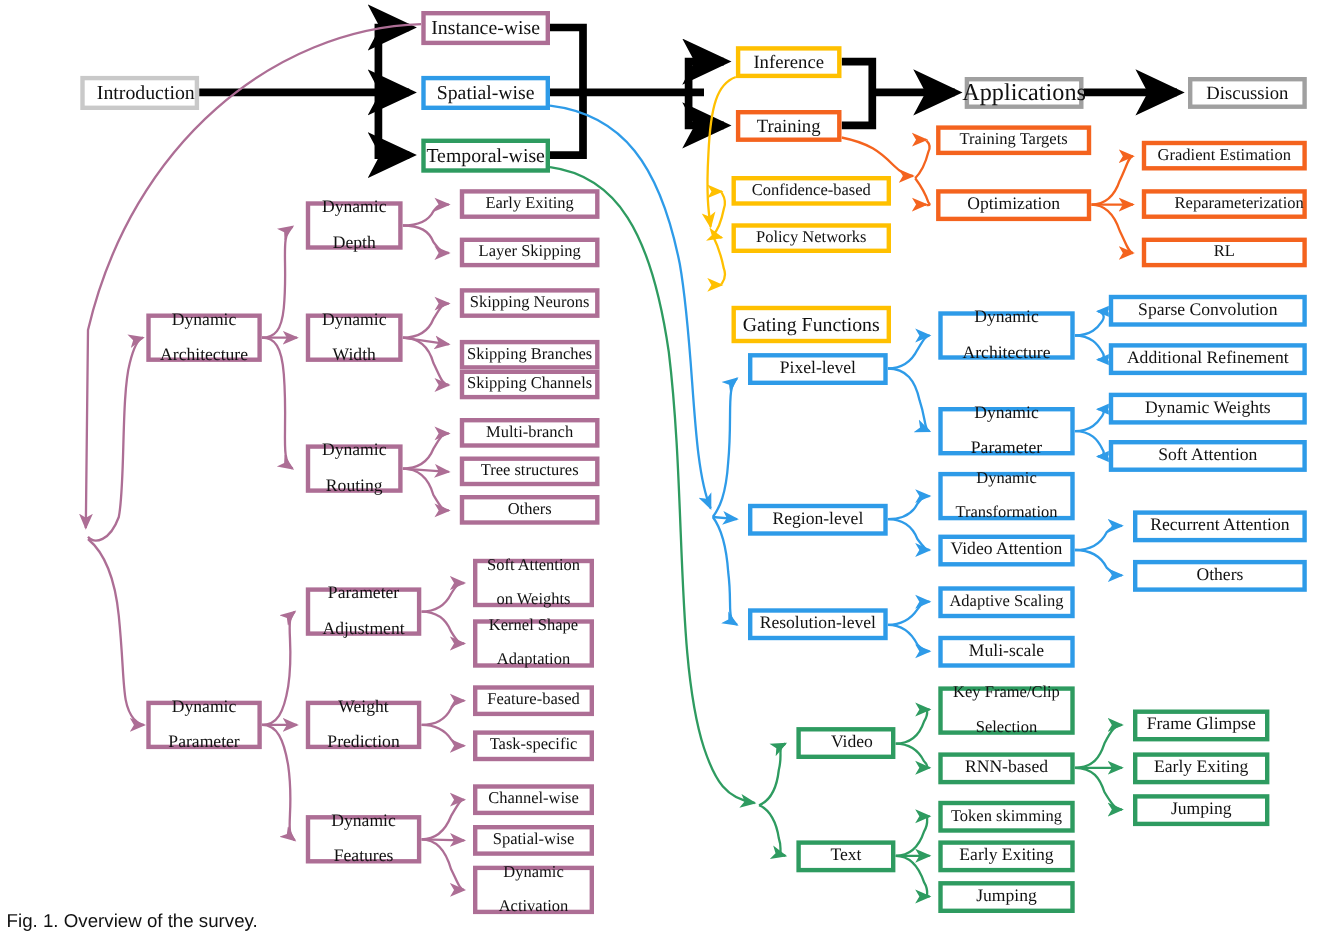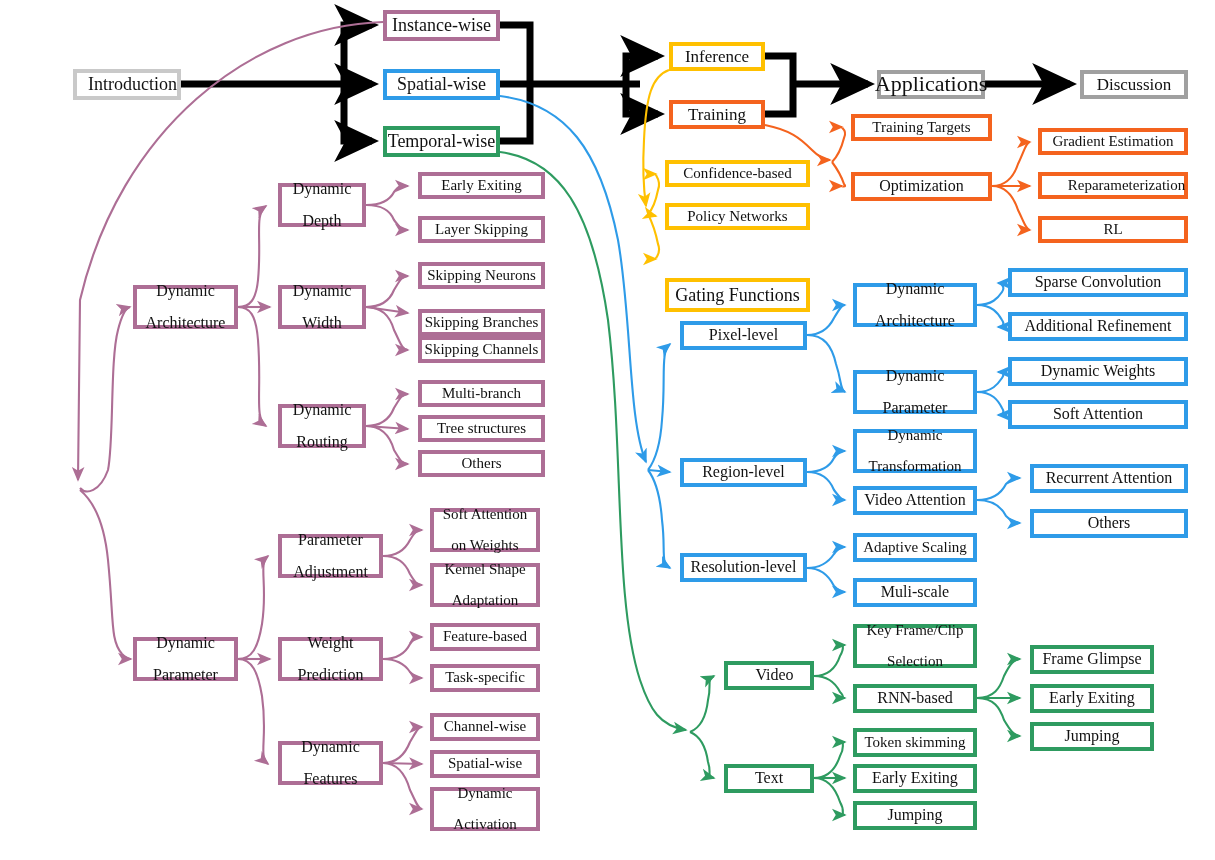--- a/index.html
+++ b/index.html
@@ -367,13 +367,14 @@
         <span>Frame Glimpse</span>
       </div>
       <div class="node" style="left: 1030px; top: 684px; width: 124px; height: 29px; border: 4px solid rgb(46, 155, 96); font-size: 16px; flex-direction: column;">
         <span>Early Exiting</span>
       </div>
       <div class="node" style="left: 1030px; top: 722px; width: 124px; height: 29px; border: 4px solid rgb(46, 155, 96); font-size: 16px; flex-direction: column;">
         <span>Jumping</span>
       </div>
     </div>
 
+  <div class="caption">Fig. 1. Overview of the survey.</div>
 </div>
 
 </body></html>

